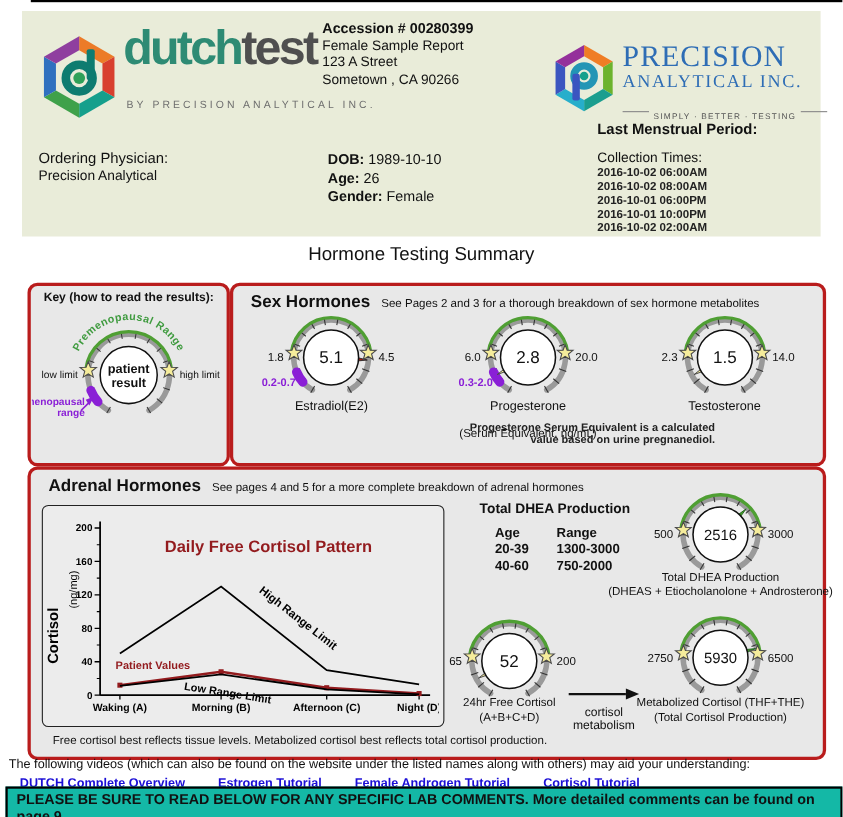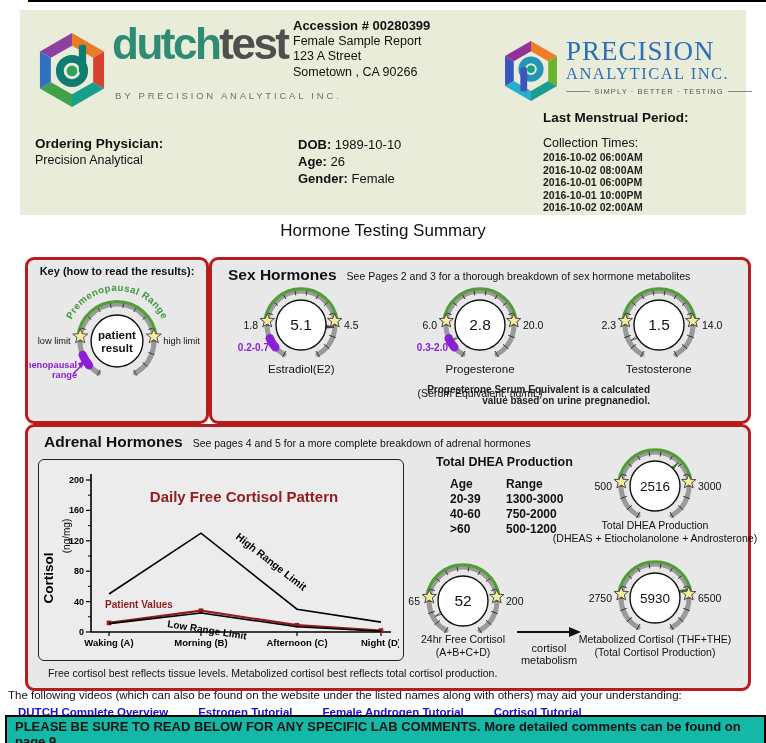--- a/index.html
+++ b/index.html
@@ -10,25 +10,25 @@
   #dutch-hex{left:14px;top:20px}
   #prec-hex{left:480px;top:28px}
   .dutch-word{position:absolute;left:92px;top:12px;font-size:44px;font-weight:bold;letter-spacing:-2.5px;line-height:1}
   .dw1{color:var(--dutchGreen)} .dw2{color:var(--dutchGray)}
   .dutch-tag{position:absolute;left:95px;top:80px;font-size:9.5px;letter-spacing:2.8px;color:#6e6e6e}
   .accession{position:absolute;left:273px;top:8px;line-height:15.5px;font-size:12.5px}
   .acc-bold{font-weight:bold;font-size:13px}
   .prec-text{position:absolute;left:546px;top:28px;width:186px;font-family:"Liberation Serif",serif;color:var(--precBlue)}
   .prec1{font-size:27px;letter-spacing:1px;line-height:27px}
   .prec2{font-size:16.5px;letter-spacing:1.5px;line-height:18px}
-  .prec3{display:flex;align-items:center;gap:4px;color:#555;font-family:"Liberation Sans",sans-serif;font-size:7.5px;letter-spacing:1.1px;margin-top:4px;white-space:nowrap}
+  .prec3{display:flex;align-items:flex-start;gap:4px;color:#555;font-family:"Liberation Sans",sans-serif;font-size:7.5px;letter-spacing:1.1px;margin-top:18px;white-space:nowrap}
   .prec3 .rule{flex:1;border-top:1px solid #888;height:0}
   .lmp{position:absolute;left:523px;top:100px;font-size:13.5px;font-weight:bold}
   .phys{position:absolute;left:15px;top:126px}
-  .lab-b{font-size:13.5px;font-weight:bold}
+  .lab-b{font-size:13.5px;font-weight:normal}
   .phys .val{font-size:12.5px;margin-top:2px}
   .dob{position:absolute;left:278px;top:126px;font-size:13px;line-height:17px}
   .dob b{font-size:13px}
   .coll{position:absolute;left:523px;top:126px}
   .coll .lab{font-size:12.5px;margin-bottom:1px}
   .coll-item{font-size:10.5px;font-weight:600;line-height:12.5px;color:#222}
   .main-title{position:absolute;top:221px;width:100%;text-align:center;font-size:17px;font-weight:normal}
   .panel{position:absolute;background:var(--panelBg);border:3px solid #b91c1c;border-radius:9px}
   .key-panel{left:25px;top:257px;width:178px;height:161px}
   .key-title{text-align:center;font-size:11px;font-weight:bold;margin-top:5px}
@@ -329,24 +329,20 @@
             <span class="dhea-c2">Range</span>
           </div>
           <div class="dhea-row">
             <span class="dhea-c1">20-39</span>
             <span class="dhea-c2">1300-3000</span>
           </div>
           <div class="dhea-row">
             <span class="dhea-c1">40-60</span>
             <span class="dhea-c2">750-2000</span>
           </div>
-          <div class="dhea-row">
-            <span class="dhea-c1">&gt;60</span>
-            <span class="dhea-c2">500-1200</span>
-          </div>
         </div>
     </div>
     <div id="g-dhea"><svg viewBox="0 0 150 96" width="150" height="96">
           <path d="M58.0,75.4 A34,34 0 1 1 92.0,75.4" stroke="#9a9a9a" stroke-width="5" fill="none" stroke-linecap="round"></path>
           <line x1="60.0" y1="72.0" x2="56.5" y2="78.0" stroke="#333" stroke-width="1"></line>
           <line x1="52.0" y1="65.3" x2="46.7" y2="69.8" stroke="#333" stroke-width="1"></line>
           <line x1="46.8" y1="56.3" x2="40.2" y2="58.7" stroke="#333" stroke-width="1"></line>
           <line x1="45.0" y1="46.0" x2="38.0" y2="46.0" stroke="#333" stroke-width="1"></line>
           <line x1="46.8" y1="35.7" x2="40.2" y2="33.3" stroke="#333" stroke-width="1"></line>
           <line x1="52.0" y1="26.7" x2="46.7" y2="22.2" stroke="#333" stroke-width="1"></line>

